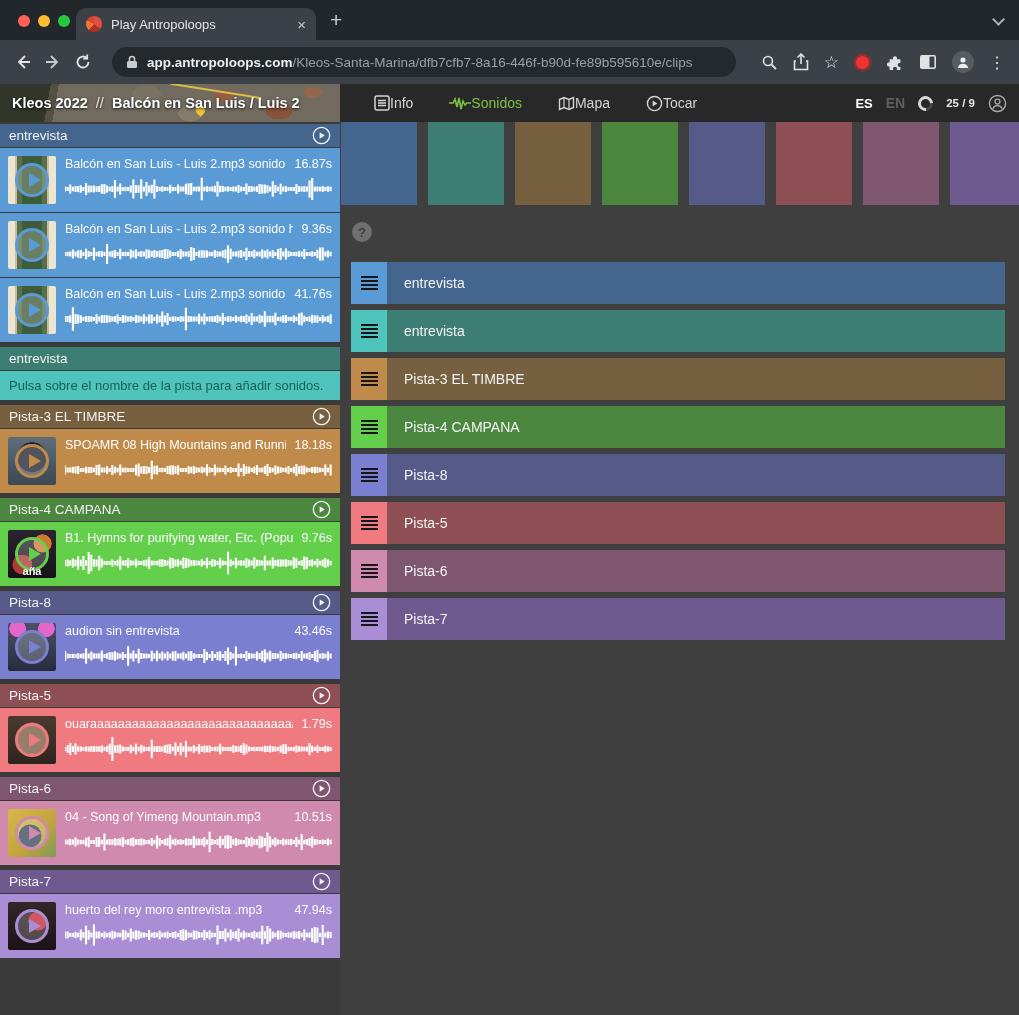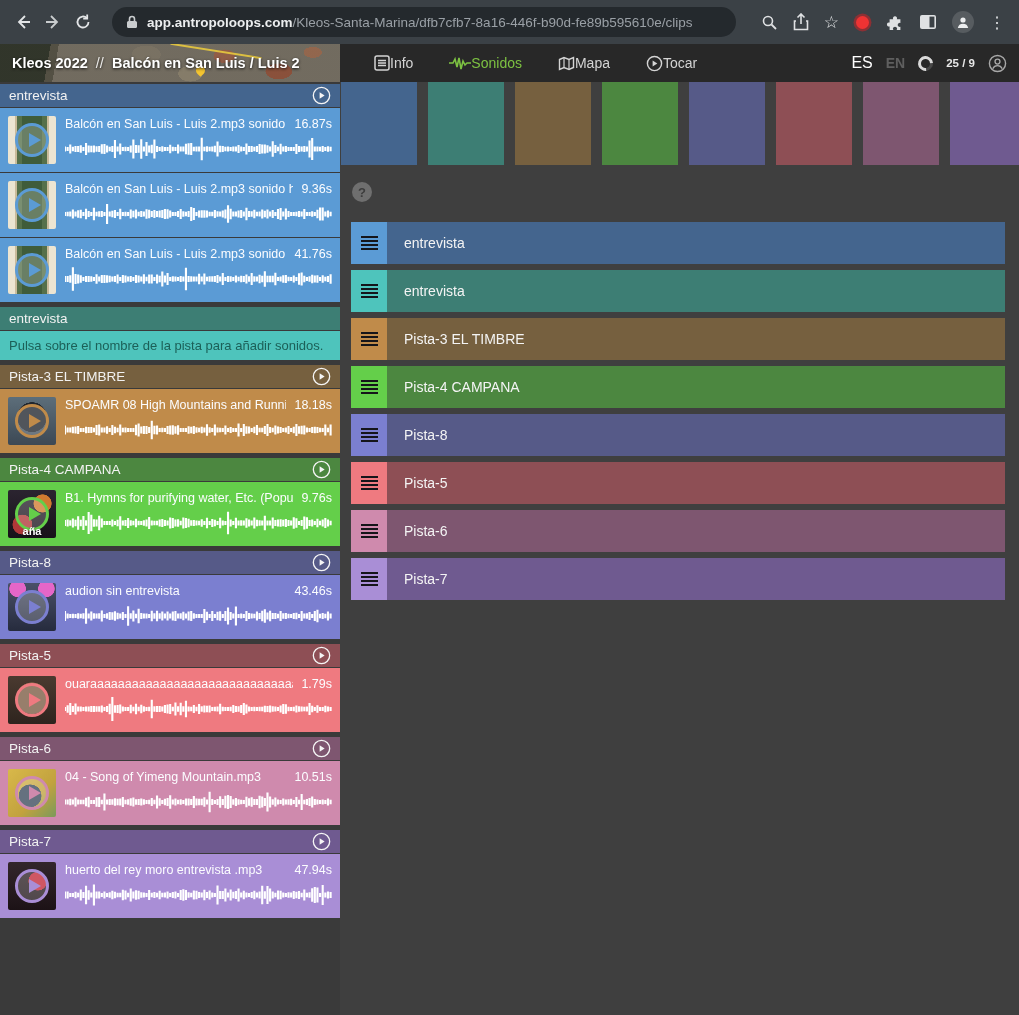--- a/index.html
+++ b/index.html
@@ -54,21 +54,21 @@
   .bc-line { position:absolute; left:170px; top:6px; width:92px; height:2px; background:#e8c93e; transform:rotate(9deg); opacity:.9; }
   .bc-pin { position:absolute; left:196px; top:22px; width:9px; height:9px; border-radius:50% 50% 50% 0;
             background:#f4c430; transform:rotate(-45deg); }
   .bc-text { position:absolute; left:12px; top:50%; transform:translateY(-50%); color:#fff;
              font-size:14.5px; font-weight:bold; white-space:nowrap; text-shadow:0 1px 3px rgba(0,0,0,.85); }
   .bc-sep { opacity:.85; padding:0 4px; font-weight:normal; }
   .app-nav { display:flex; align-items:center; gap:36px; margin-left:34px; }
   .nav-item { display:flex; align-items:center; color:#d4d4d4; font-size:14px; }
   .nav-item.active { color:#7dc242; }
   .header-right { margin-left:auto; display:flex; align-items:center; gap:13px; padding-right:12px; }
-  .lang-es { color:#fff; font-size:16px; font-weight:normal; }
+  .lang-es { color:#fff; font-size:13px; font-weight:bold; }
   .lang-en { color:#5f5f5f; font-size:14px; font-weight:bold; }
   .spinner { width:15px; height:15px; border-radius:50%; border:3px solid #d9d9d9;
              border-right-color:rgba(255,255,255,.15); transform:rotate(40deg); }
   .counter { color:#e8e8e8; font-size:11.5px; font-weight:bold; }
 
   
   .content { flex:1; display:flex; min-height:0; }
 
   
   .sidebar { width:340px; flex:none; background:#3a3a3a; padding-top:2px; overflow:hidden; }
@@ -116,20 +116,34 @@
   .row-body { flex:1; background:var(--muted); display:flex; align-items:center; padding-left:17px;
               color:#f4f4f4; font-size:14px; }
 
   svg { display:block; }
 </style>
 </head>
 <body>
 
 <div class="viewport">
 
+  <div class="tabstrip">
+    <div class="traffic">
+      <span class="tl-close"></span>
+      <span class="tl-min"></span>
+      <span class="tl-zoom"></span>
+    </div>
+    <div class="tab">
+      <span class="favicon"></span>
+      <span class="tab-title">Play Antropoloops</span>
+      <span class="tab-close">×</span>
+    </div>
+    <span class="newtab">+</span>
+    <span class="strip-chevron"></span>
+  </div>
 
   <div class="toolbar">
     <span class="nav-btn">
       <svg width="18" height="18" viewBox="0 0 18 18">
           <path d="M11 3 L5 9 L11 15 M5 9 H16" stroke="#e3e5e7" stroke-width="1.8" fill="none"></path>
         </svg>
     </span>
     <span class="nav-btn fwd">
       <svg width="18" height="18" viewBox="0 0 18 18">
           <path d="M7 3 L13 9 L7 15 M13 9 H2" stroke="#c9ccce" stroke-width="1.8" fill="none"></path>

